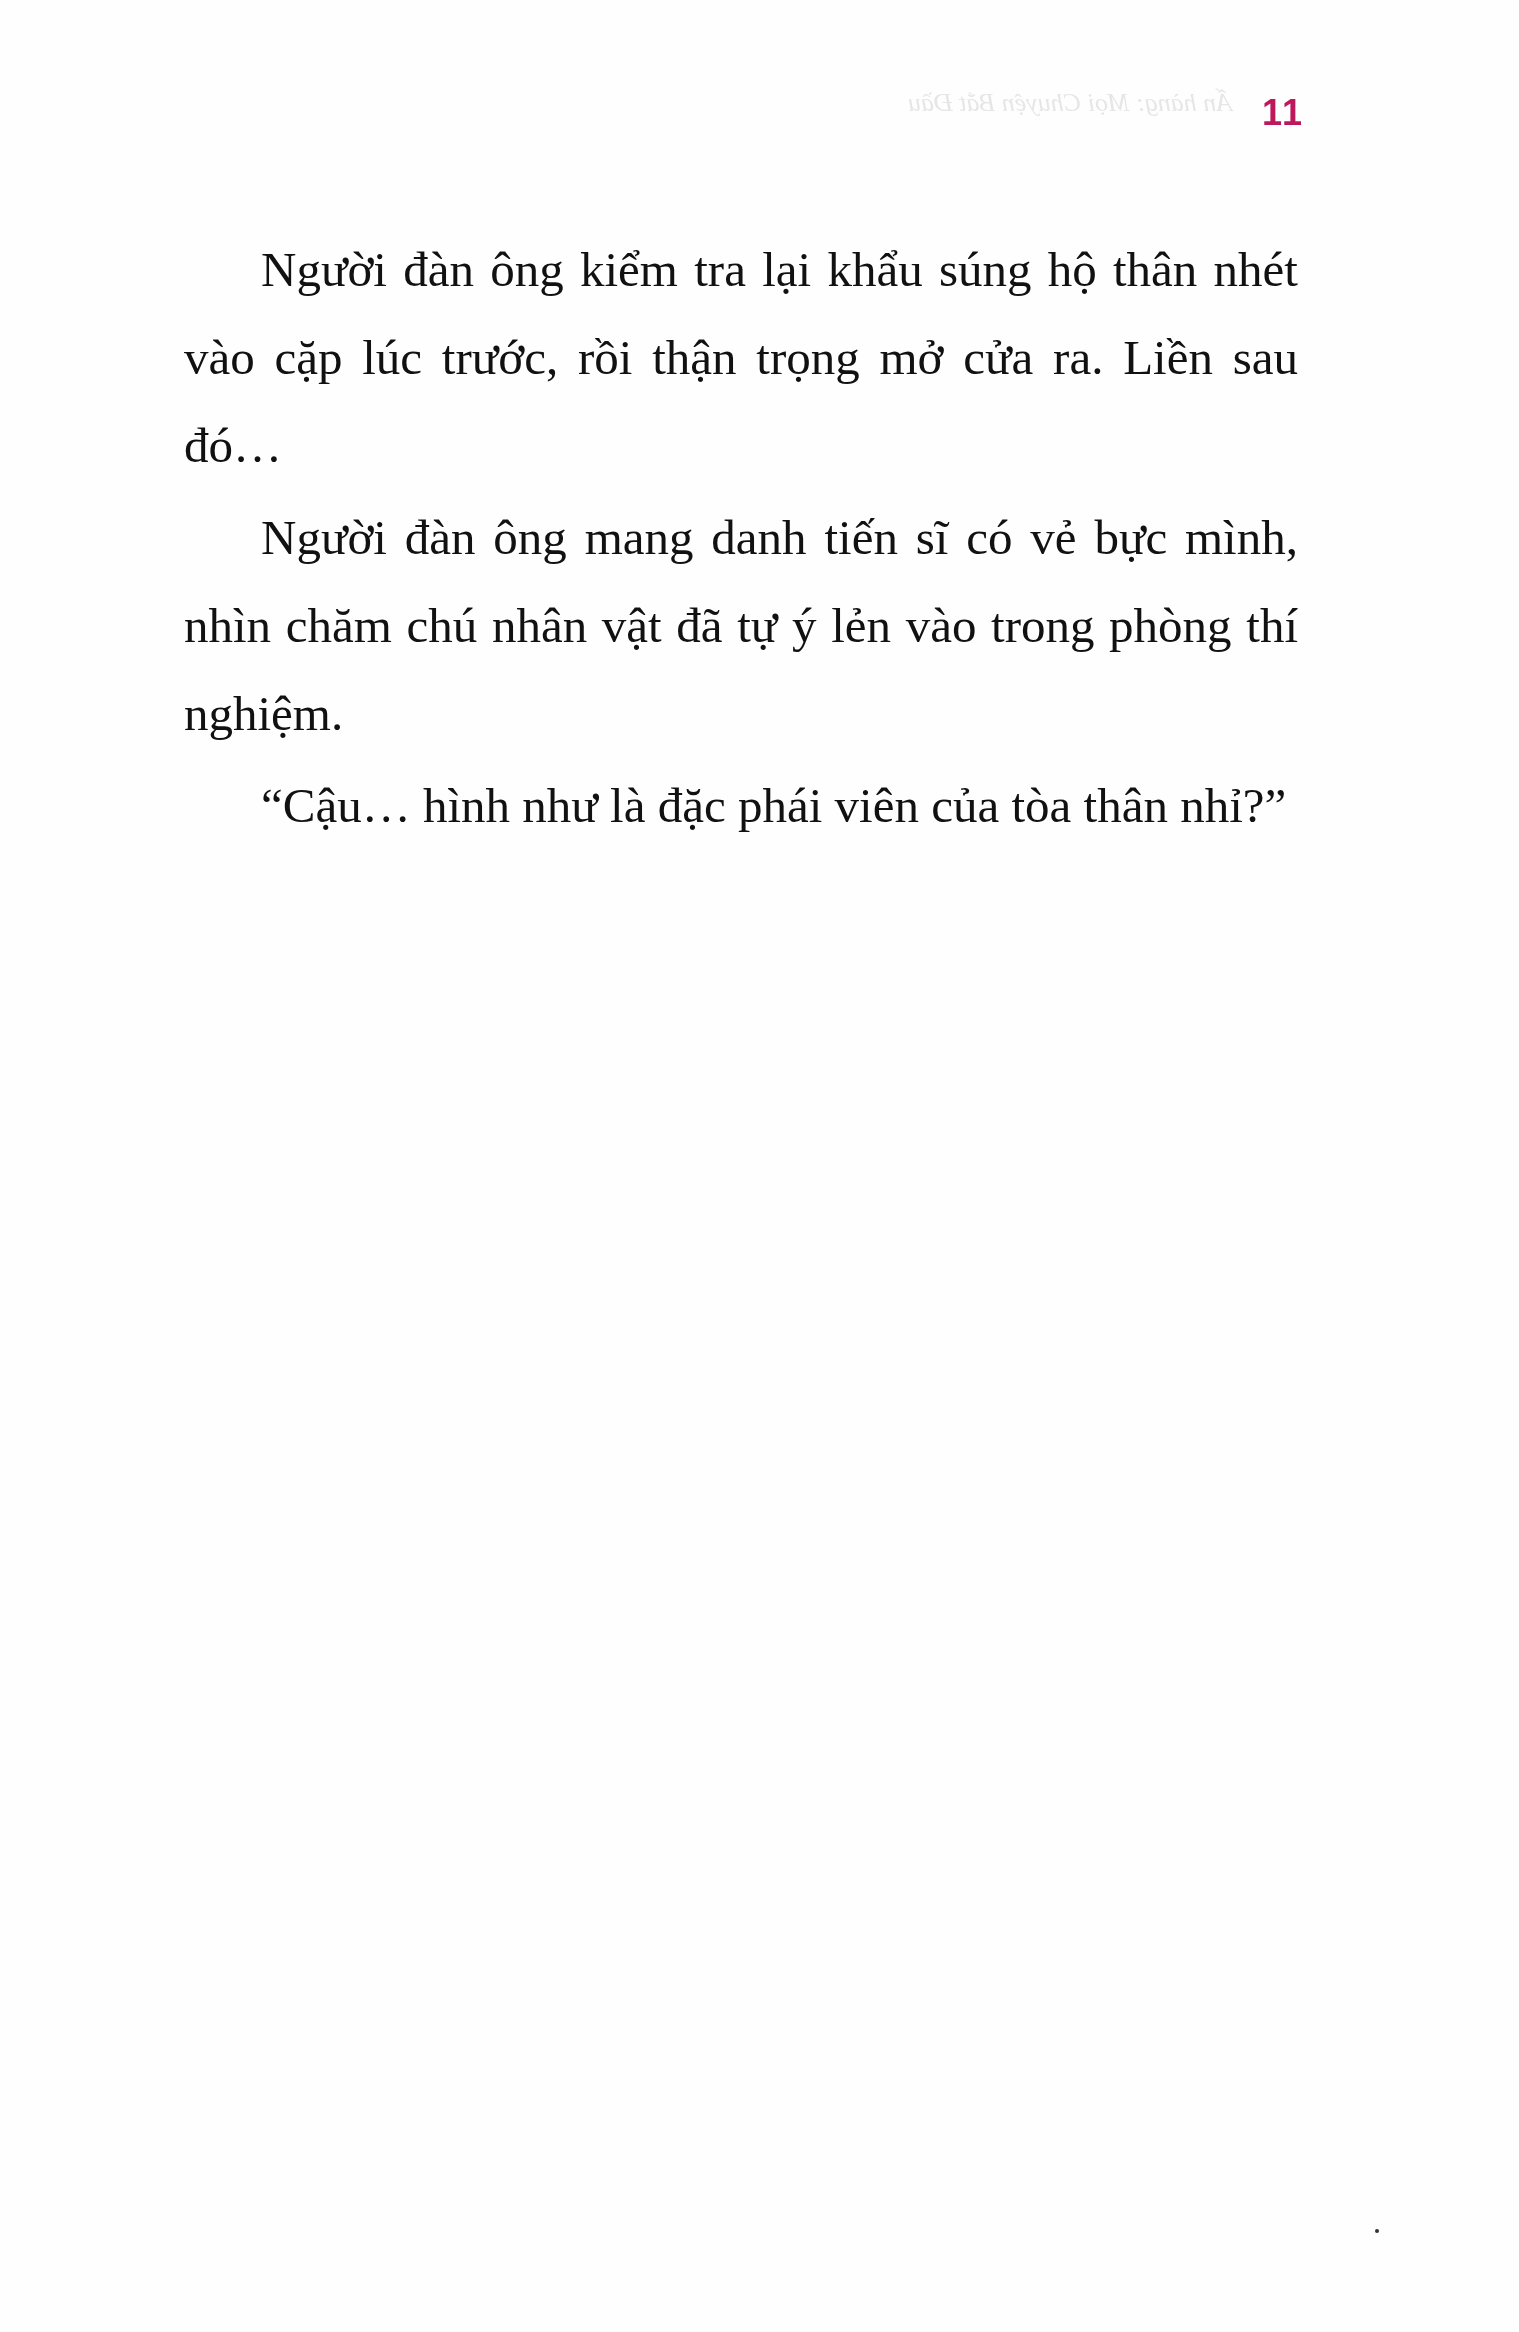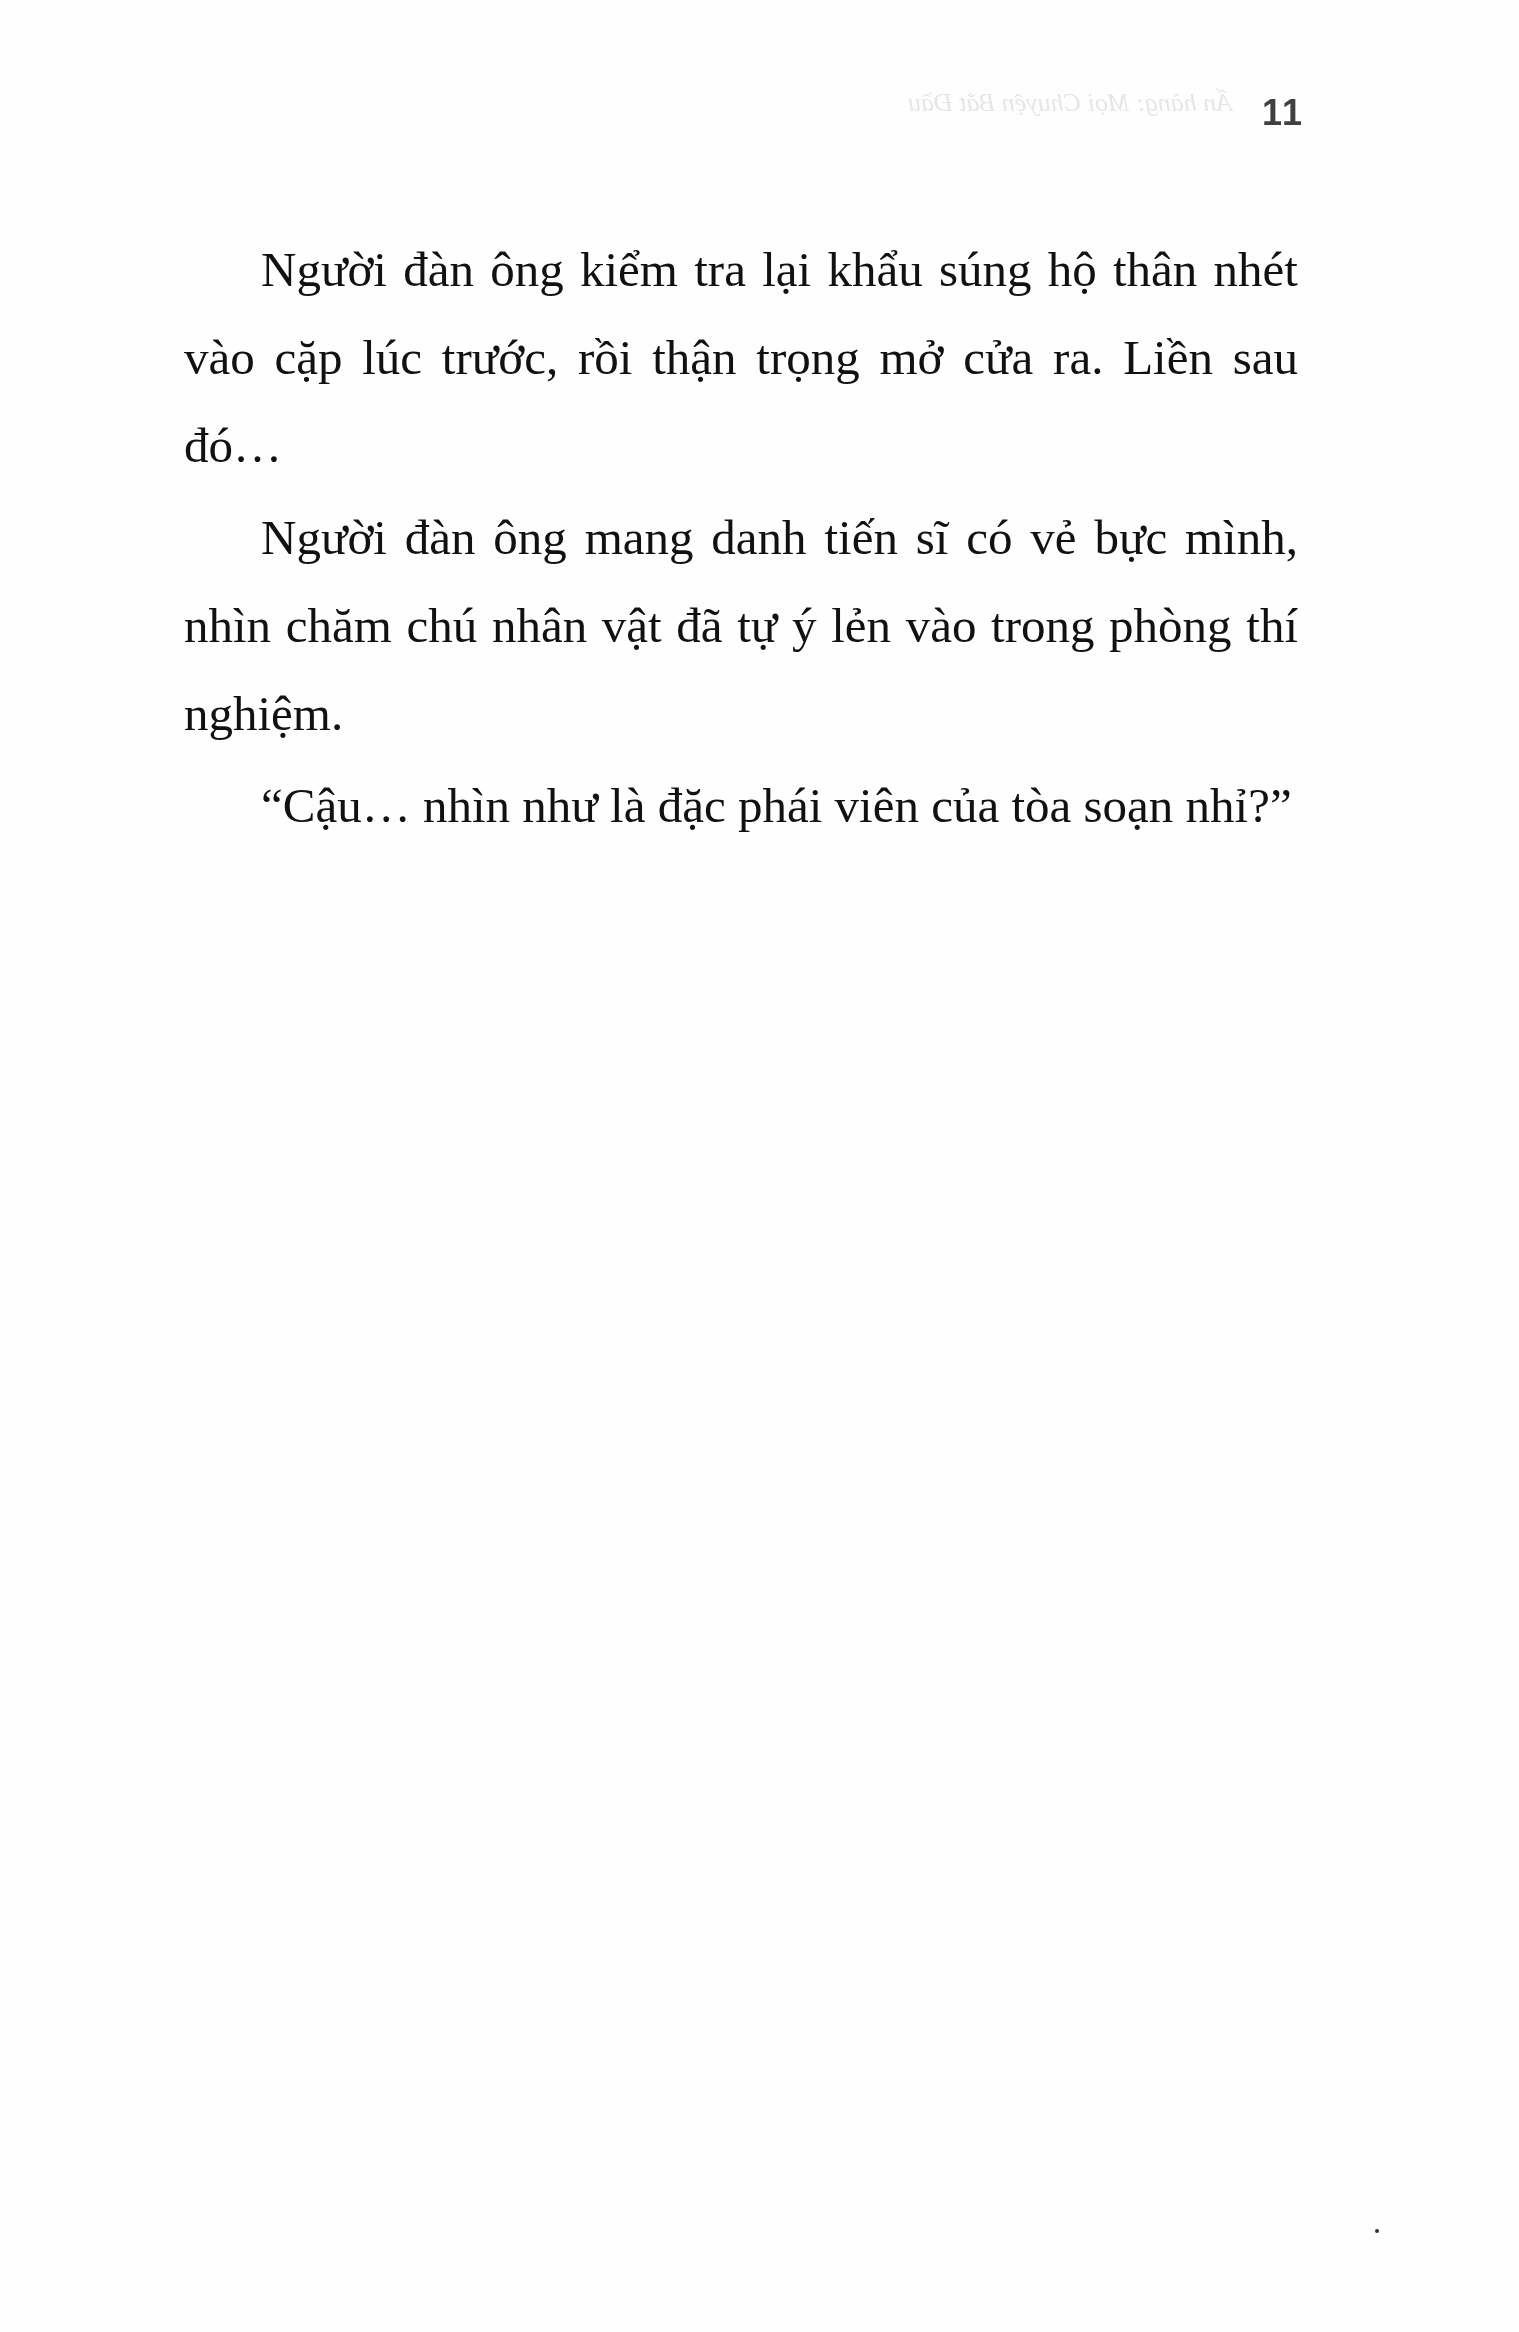--- a/index.html
+++ b/index.html
@@ -32,21 +32,21 @@
       color: #e6e6e6;
       transform: scaleX(-1);
       text-align: center;
     }
     .page-number {
       position: absolute;
       top: 92px;
       left: 1262px;
       font-size: 36px;
       font-weight: bold;
-      color: #404040;
+      color: #be185d;
       letter-spacing: 2px;
       font-family: "Liberation Sans", sans-serif;
     }
     .body-text {
       position: absolute;
       left: 180px;
       top: 222px;
       width: 1122px;
       font-size: 49px;
       line-height: 88px;
@@ -71,17 +71,17 @@
 <body>
 
 <div class="page">
 
   <div class="running-header">Ấn hàng: Mọi Chuyện Bắt Đầu</div>
   <div class="page-number">11</div>
 
   <div class="body-text">
     <p class="para">Người đàn ông kiểm tra lại khẩu súng hộ thân nhét vào cặp lúc trước, rồi thận trọng mở cửa ra. Liền sau đó…</p>
     <p class="para">Người đàn ông mang danh tiến sĩ có vẻ bực mình, nhìn chăm chú nhân vật đã tự ý lẻn vào trong phòng thí nghiệm.</p>
-    <p class="para">“Cậu… nhìn như là đặc phái viên của tòa soạn nhỉ?”</p>
+    <p class="para">“Cậu… hình như là đặc phái viên của tòa thân nhỉ?”</p>
   </div>
 
   <div class="speck"></div>
 </div>
 
 </body></html>

